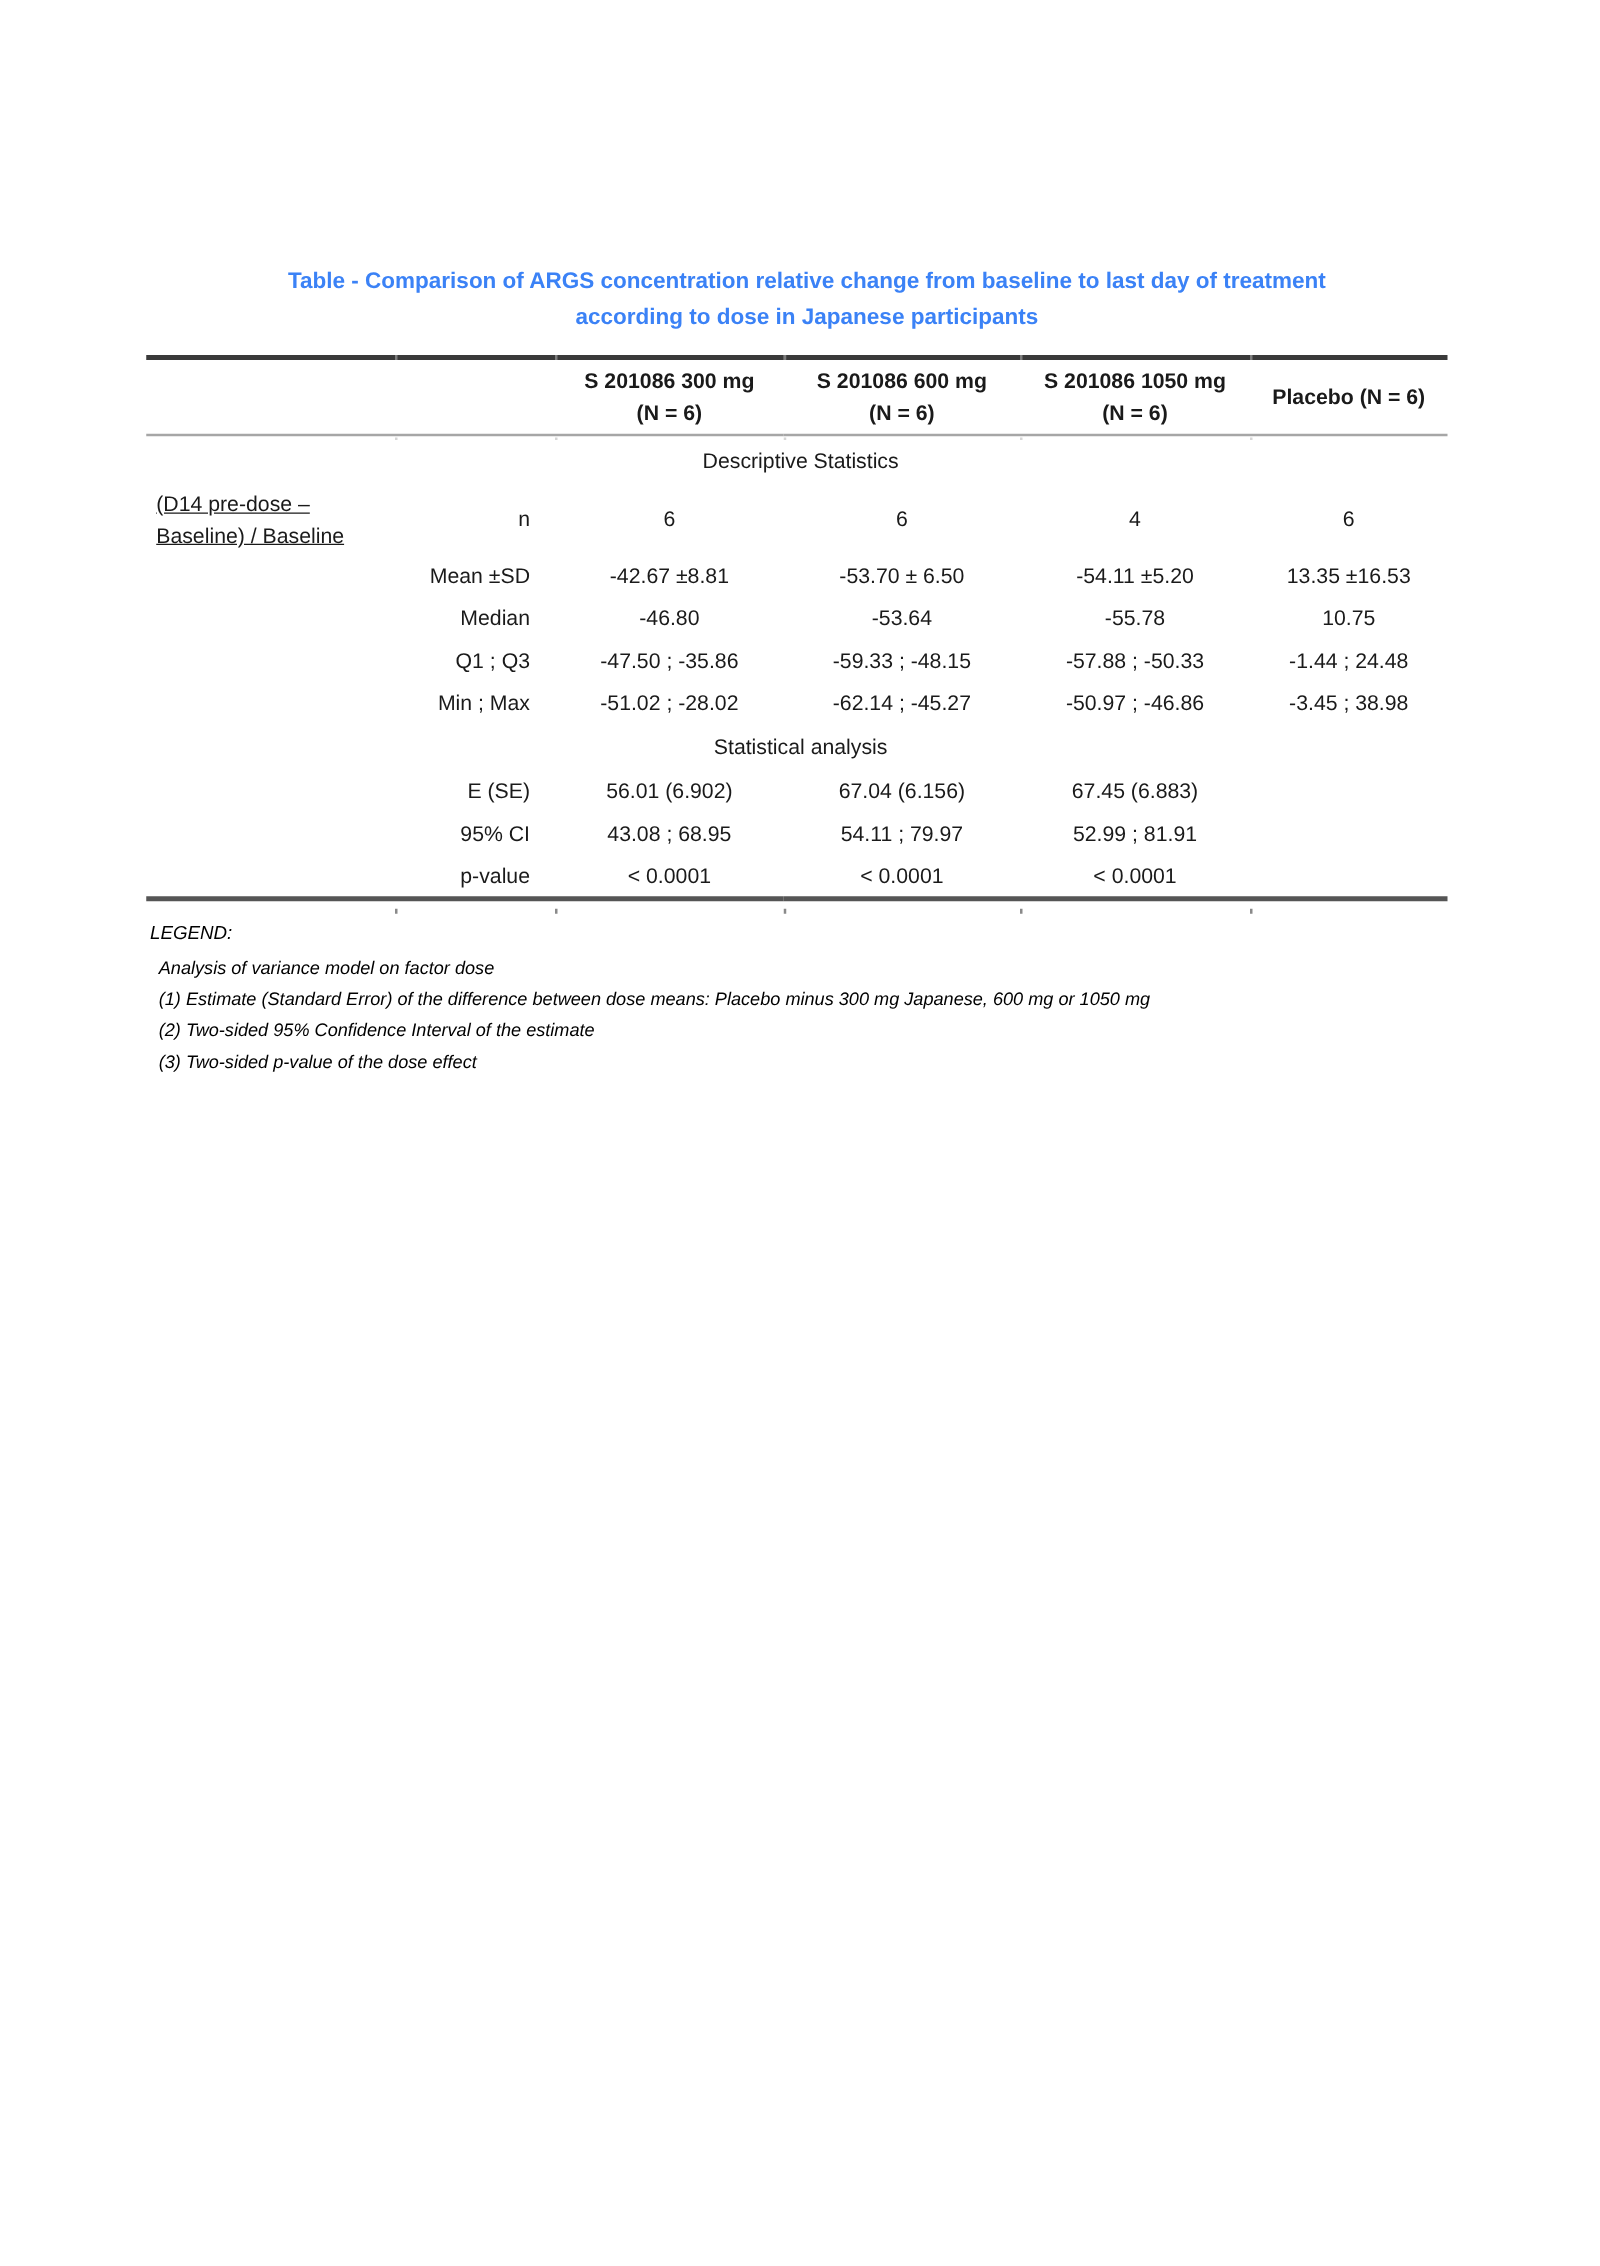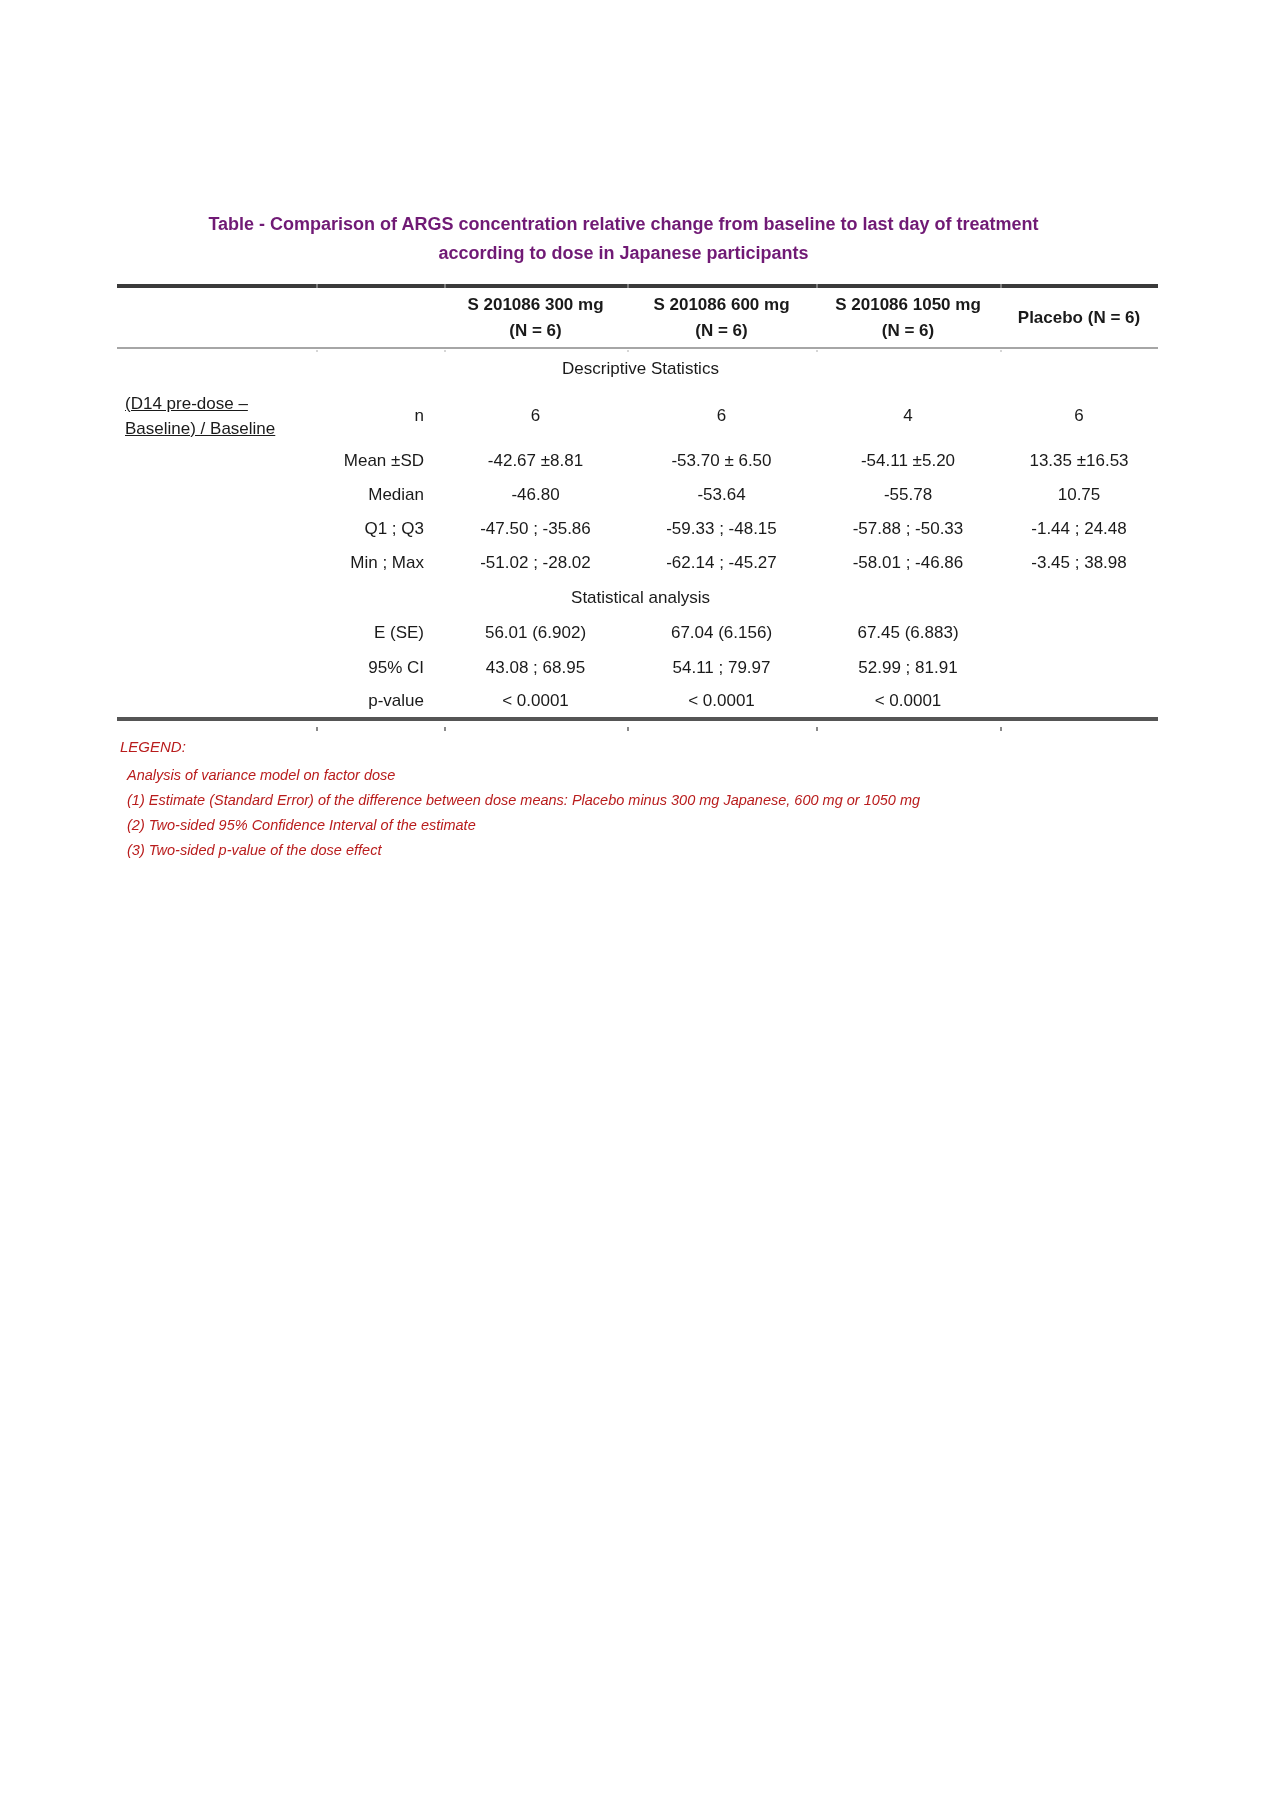--- a/index.html
+++ b/index.html
@@ -12,27 +12,27 @@
     width: 1280px;
     height: 1813px;
     background: #ffffff;
     font-family: "Liberation Sans", "DejaVu Sans", sans-serif;
     color: #1a1a1a;
     overflow: hidden;
   }
   .doc-title {
     position: absolute;
     top: 210px;
-    left: 103px;
+    left: 125px;
     width: 1041px;
     text-align: center;
     font-weight: bold;
     font-size: 18px;
     line-height: 29px;
-    color: #701a75;
+    color: #3b82f6;
   }
   .table-wrap {
     position: absolute;
     top: 284px;
     left: 117px;
     width: 1041px;
   }
   table.stats {
     border-collapse: collapse;
     table-layout: fixed;
@@ -84,21 +84,21 @@
   .tick.t-top { top: 0; height: 4px; }
   .tick.t-mid { top: 66px; height: 2px; background: #d6d6d6; }
   .tick.t-bot { top: 443px; height: 4px; background: #8a8a8a; }
   .legend {
     position: absolute;
     top: 734px;
     left: 120px;
     width: 1041px;
     font-style: italic;
     font-size: 14.5px;
-    color: #b91c1c;
+    color: #000000;
   }
   .legend .legend-heading {
     margin: 0 0 4px 0;
     line-height: 25px;
     font-size: 15px;
   }
   .legend p {
     margin: 0;
     padding-left: 7px;
     line-height: 25px;
@@ -185,21 +185,21 @@
         <td>-59.33 ; -48.15</td>
         <td>-57.88 ; -50.33</td>
         <td>-1.44 ; 24.48</td>
       </tr>
 
       <tr class="row-data">
         <td></td>
         <td class="stub-label">Min ; Max</td>
         <td>-51.02 ; -28.02</td>
         <td>-62.14 ; -45.27</td>
-        <td>-58.01 ; -46.86</td>
+        <td>-50.97 ; -46.86</td>
         <td>-3.45 ; 38.98</td>
       </tr>
 
       <tr class="row-stat-section">
         <td class="stub-section" colspan="6">Statistical analysis</td>
       </tr>
 
       <tr class="row-ese">
         <td></td>
         <td class="stub-label">E (SE)</td>

